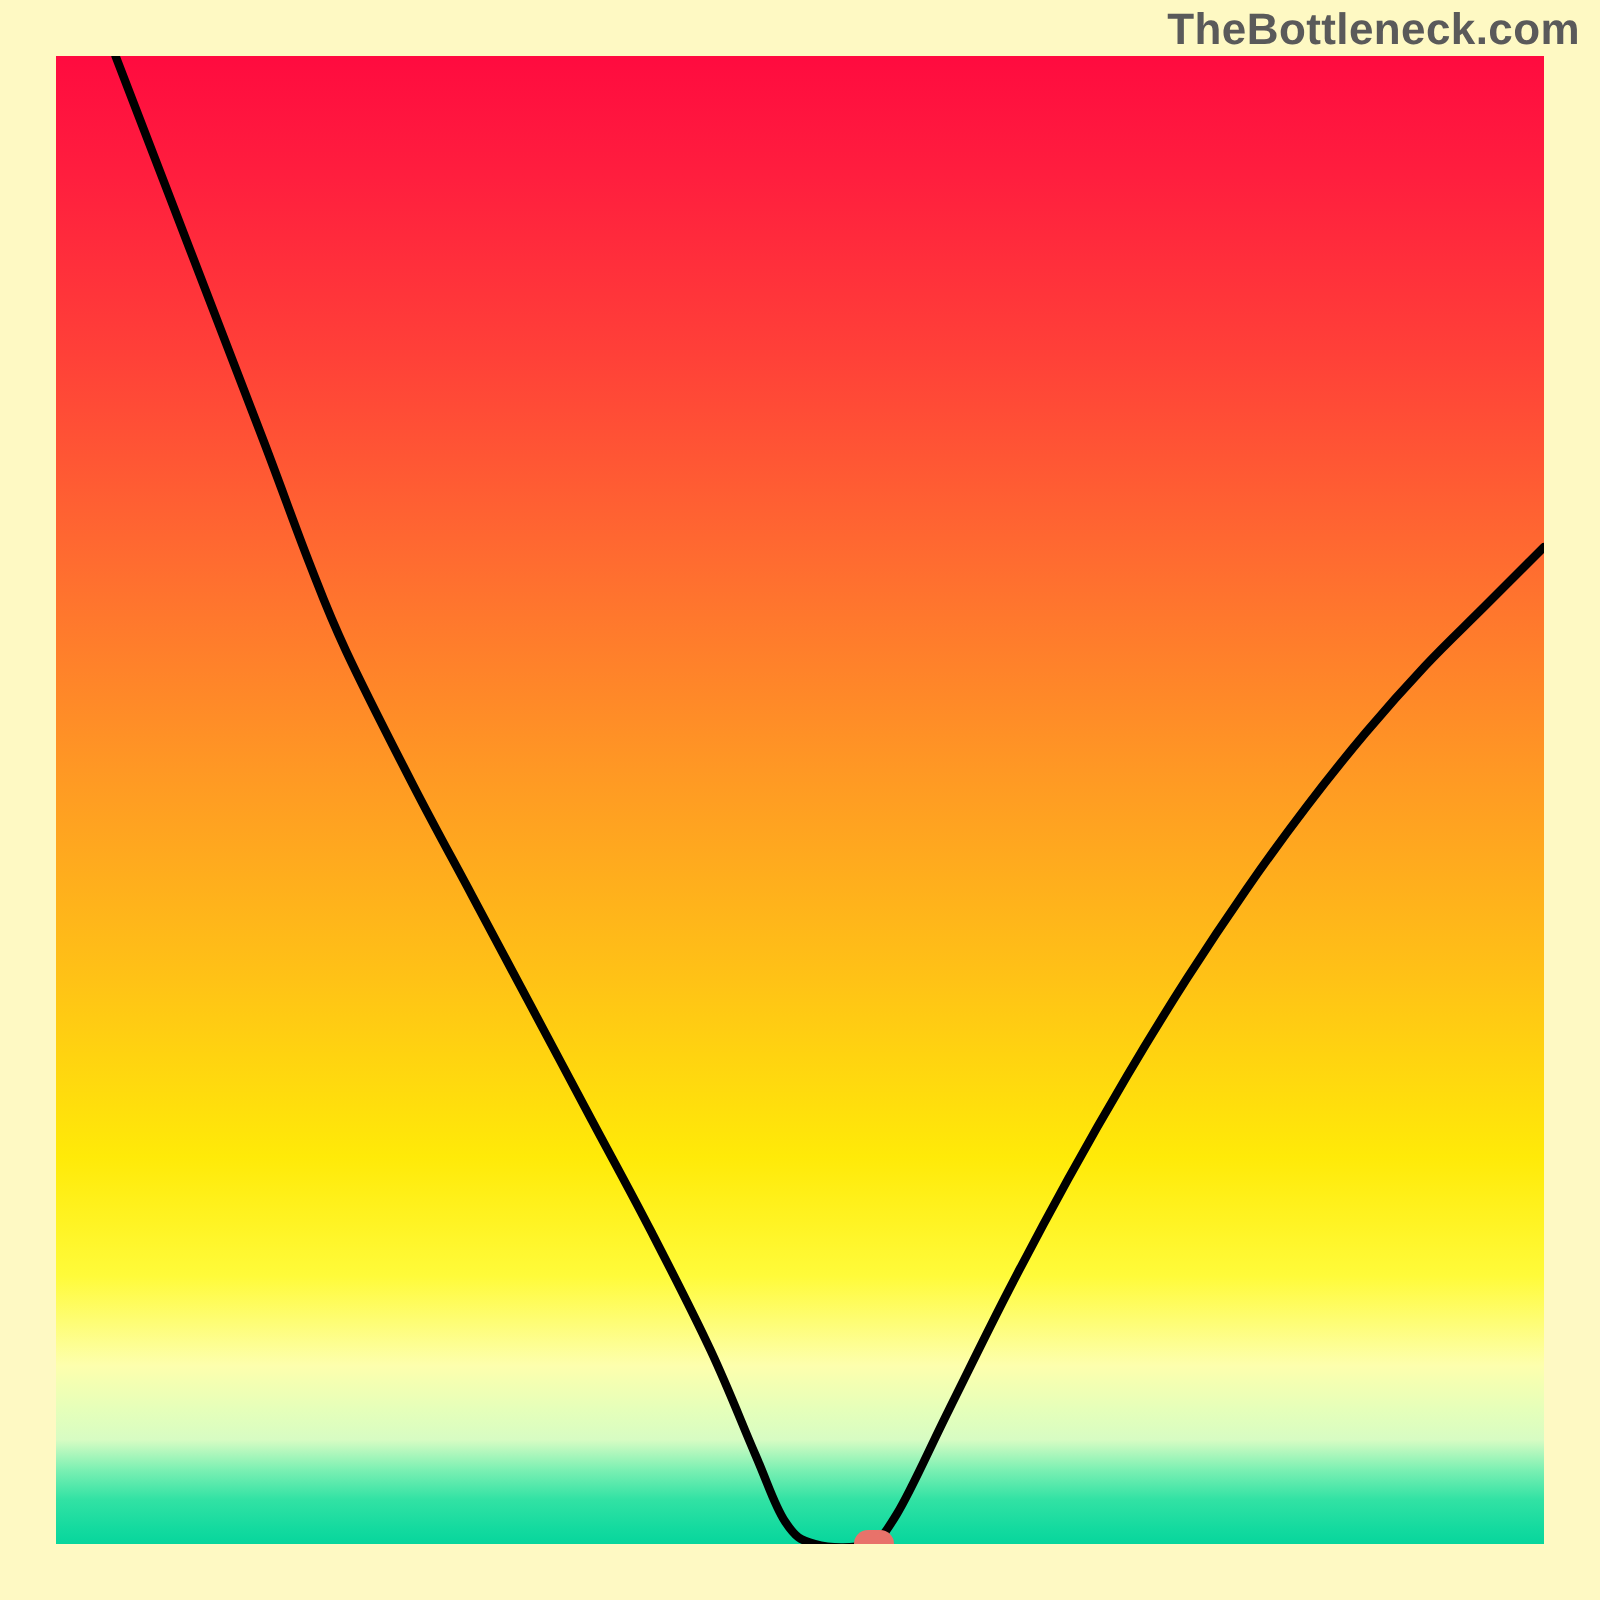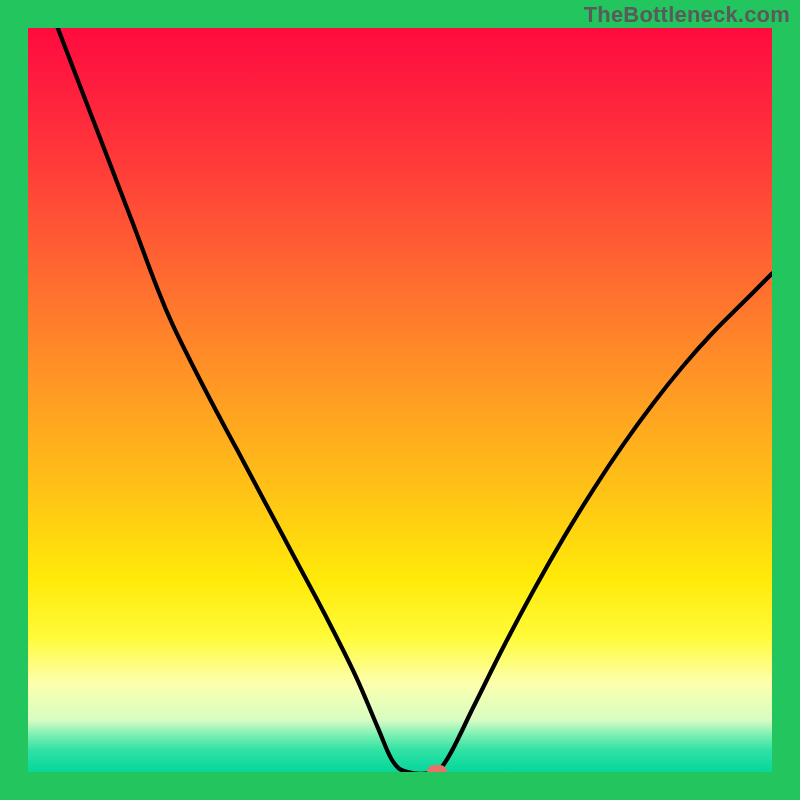--- a/index.html
+++ b/index.html
@@ -10,21 +10,21 @@
     background: #000;
     overflow: hidden;
     font-family: Arial, Helvetica, sans-serif;
   }
   .frame {
     position: absolute;
     left: 0;
     top: 0;
     width: 800px;
     height: 800px;
-    background: #22c55e;
+    background: #fef9c3;
   }
   .watermark {
     position: absolute;
     top: 2px;
     right: 10px;
     color: #5a5a5a;
     font-size: 22px;
     font-weight: 600;
     letter-spacing: 0.2px;
     z-index: 5;

